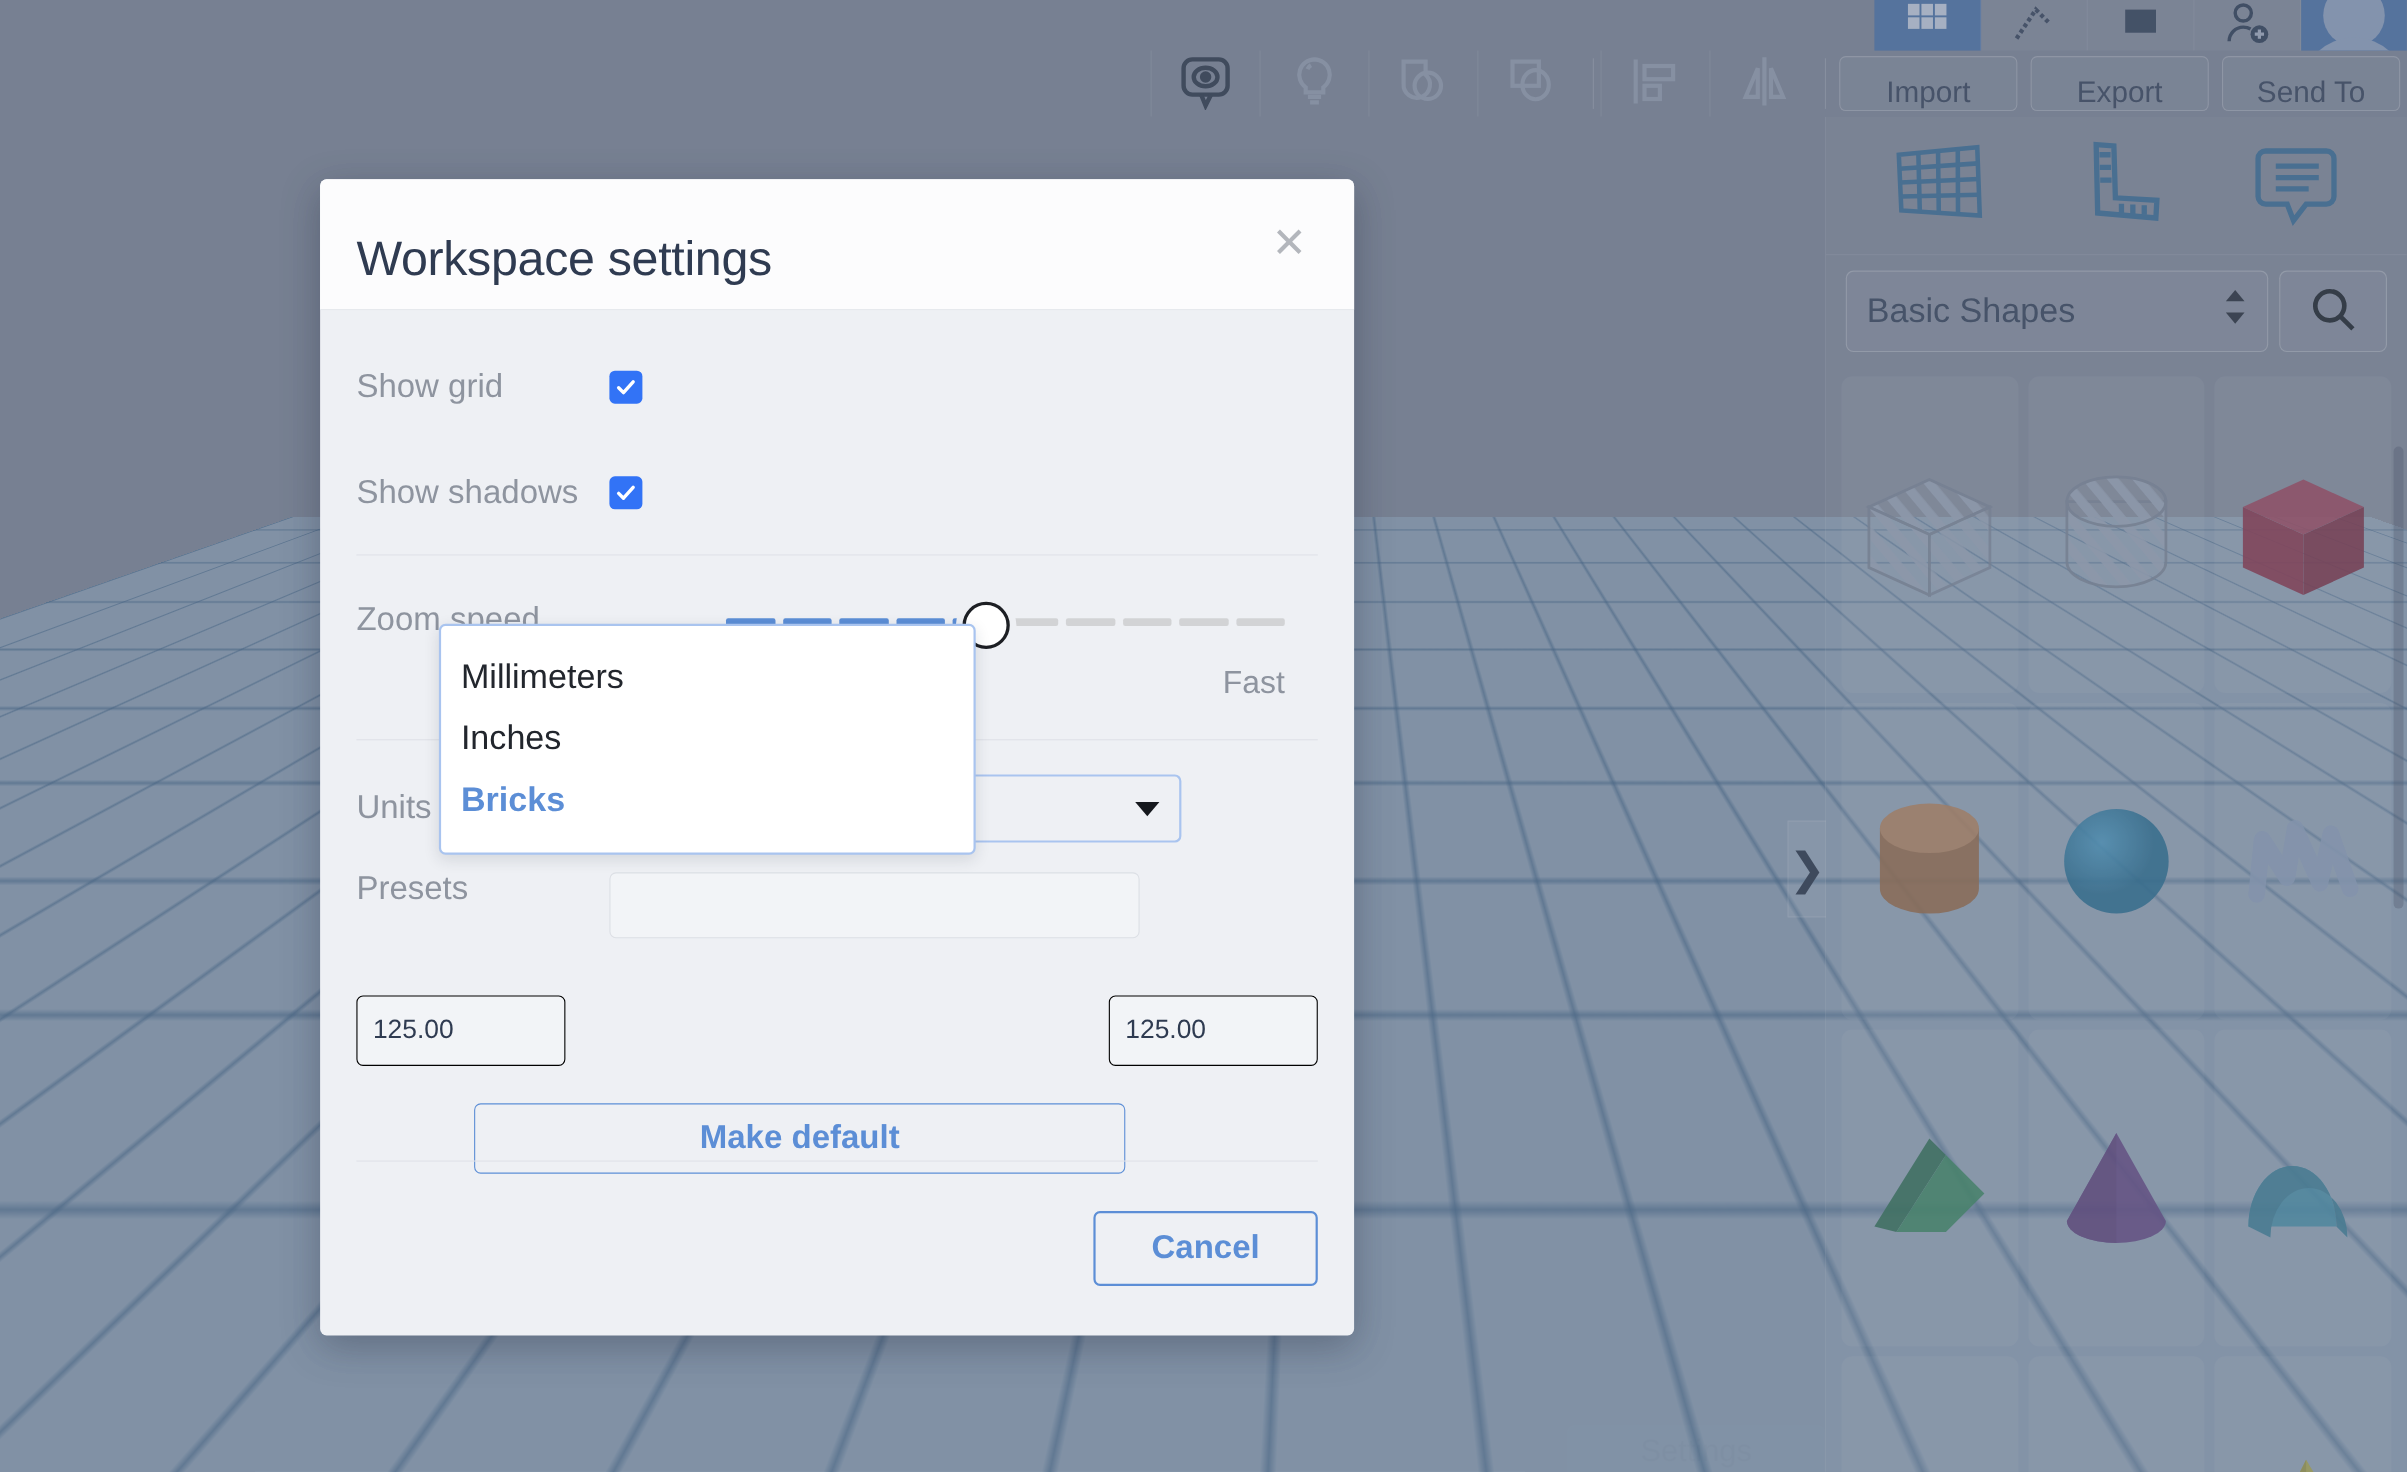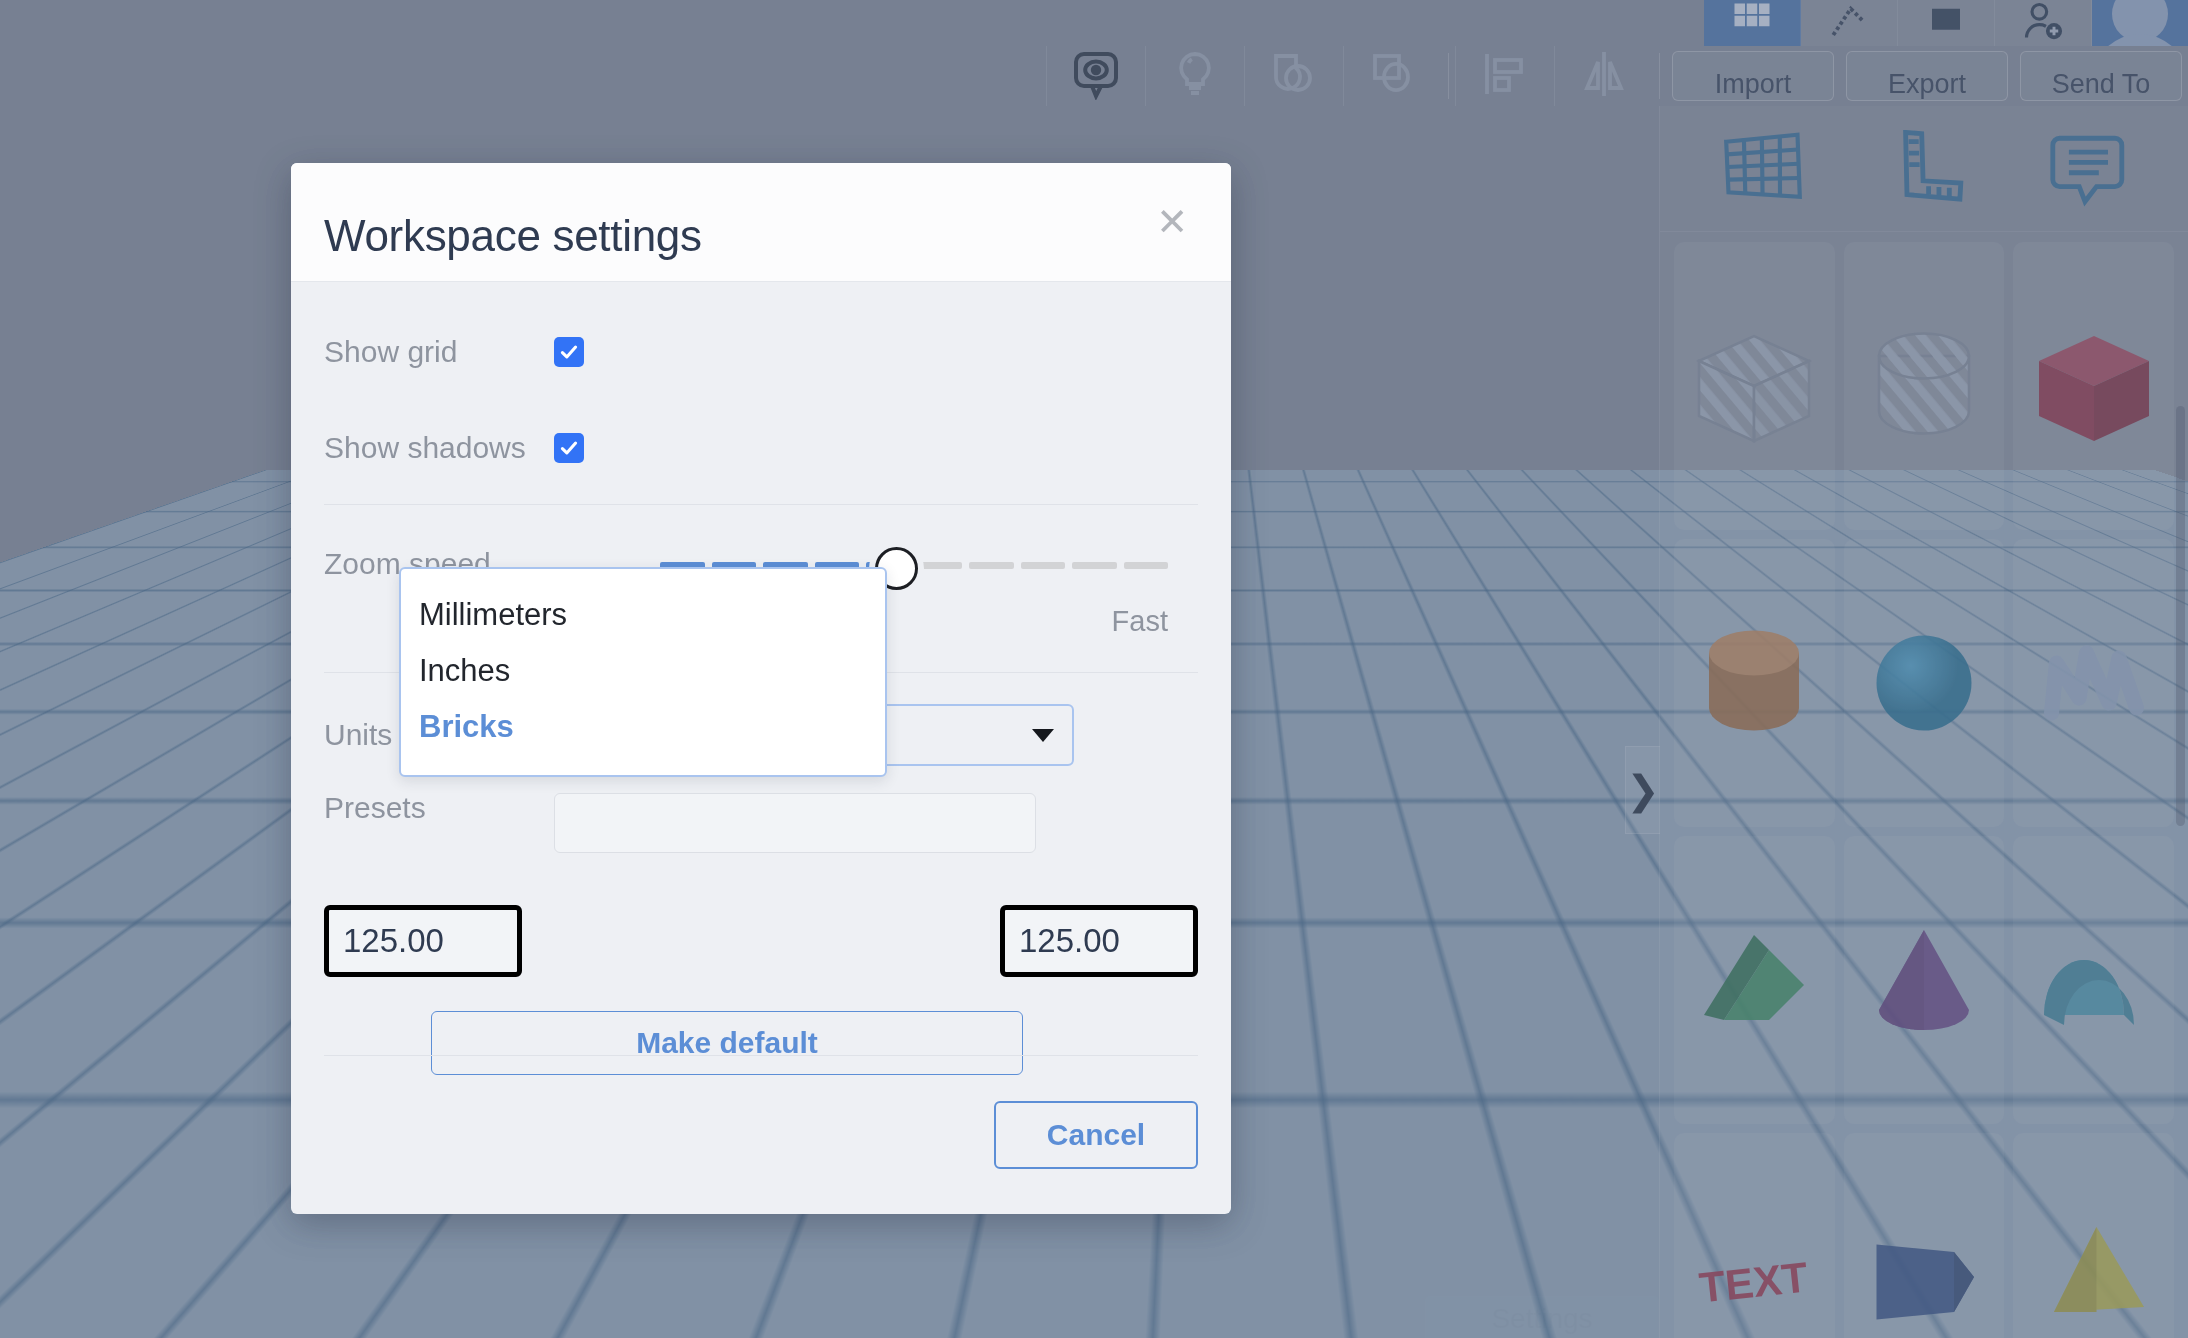--- a/index.html
+++ b/index.html
@@ -99,22 +99,22 @@
   #r-presets{height:110px;align-items:flex-start;}
   #preset-fake{width:480px;height:58px;background:#f2f4f7;border:1px solid #dcdfe5;border-radius:6px;margin-top:2px;}
 
   
   #units-dropdown{position:absolute;left:108px;top:404px;width:484px;background:#fff;border:2px solid #a9c4ef;border-radius:6px;
     box-shadow:0 4px 14px rgba(30,40,60,.12);padding:18px 0 20px 0;z-index:30;}
   .opt{height:56px;display:flex;align-items:center;padding:0 18px;font-size:31px;color:#22262d;cursor:pointer;}
   .opt.sel{color:#5c8ed6;font-weight:bold;}
 
   #r-fields{display:flex;justify-content:space-between;margin-top:4px;}
-  .numfield{width:160px;height:62px;background:#f2f4f7;border:5px solid #000000;border-radius:6px;
-    display:flex;align-items:center;padding:0 14px;color:#2f3b51;font-size:33px;}
+  .numfield{width:160px;height:62px;background:#f2f4f7;border:1px solid #000000;border-radius:6px;
+    display:flex;align-items:center;padding:0 14px;color:#2f3b51;font-size:24px;}
   #fields-spacer{flex:1;}
 
   #make-default{margin:34px 0 0 107px;width:590px;height:62px;border:1px solid #5c8ed6;border-radius:6px;background:transparent;
     color:#5c8ed6;font-size:30px;font-weight:bold;display:flex;align-items:center;justify-content:center;cursor:pointer;}
 
   #modal-foot{position:absolute;left:0;right:0;bottom:0;height:158px;border-top:1px solid #dfe2e8;margin:0 33px;
     display:flex;align-items:center;justify-content:flex-end;}
   #cancel-btn{width:200px;height:64px;border:2px solid #5c8ed6;border-radius:6px;background:transparent;color:#5c8ed6;
     font-size:30px;font-weight:bold;display:flex;align-items:center;justify-content:center;cursor:pointer;}
 </style>
@@ -282,20 +282,41 @@
     <span>
       <svg width="92" height="92" viewBox="0 0 40 40">
           <g fill="none" stroke="#2f6a96" stroke-width="2.1">
         <path d="M9 7.5 h24 a3 3 0 0 1 3 3 v15 a3 3 0 0 1 -3 3 h-8 L20 35 L17.5 28.5 H9 a3 3 0 0 1 -3 -3 v-15 a3 3 0 0 1 3 -3 z"></path>
         <path d="M13 13.5 h17 M13 18 h17 M13 22.5 h13"></path>
       </g>
         </svg>
     </span>
   </div>
 
+  <div id="rp-select-row">
+    <div id="rp-select">
+      <span>Basic Shapes</span>
+      <span>
+        <svg width="22" height="34" viewBox="0 0 12 20">
+            <path d="M6 1 L11 7 H1 Z" fill="#19202b"></path>
+            <path d="M6 19 L11 13 H1 Z" fill="#19202b"></path>
+          </svg>
+      </span>
+    </div>
+    <div id="rp-search">
+      <span>
+        <svg width="48" height="48" viewBox="0 0 24 24">
+            <g fill="none" stroke="#0d1319" stroke-width="2.1">
+          <circle cx="10.5" cy="10.5" r="6.6"></circle>
+              <path d="M15.4 15.4 L21 21"></path>
+            </g>
+          </svg>
+      </span>
+    </div>
+  </div>
 
   <div id="shape-grid">
 
     <div class="shape-cell">
       <svg width="150" height="150" viewBox="0 0 60 60">
           <defs>
             <pattern id="hatchA" width="7" height="7" patternTransform="rotate(-40)" patternUnits="userSpaceOnUse">
               <rect width="3.4" height="7" fill="#a3afc0"></rect>
             </pattern>
           </defs>

